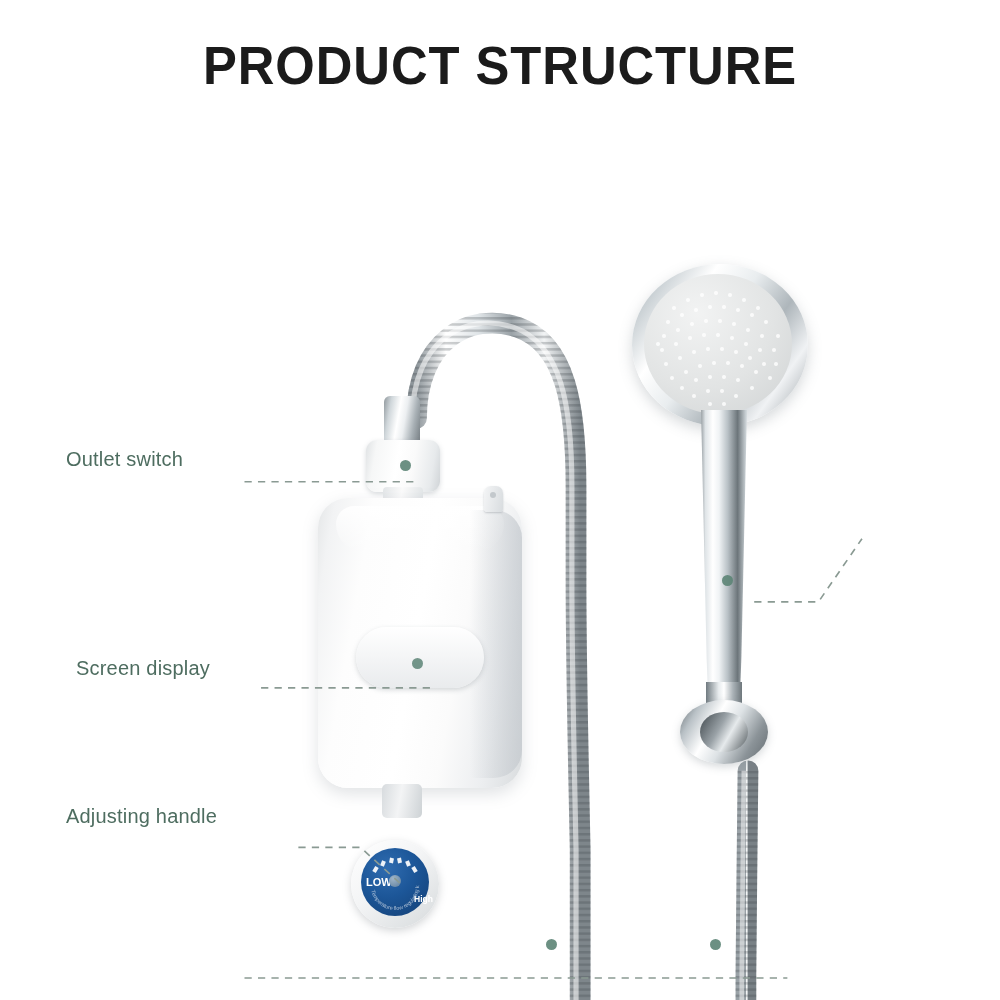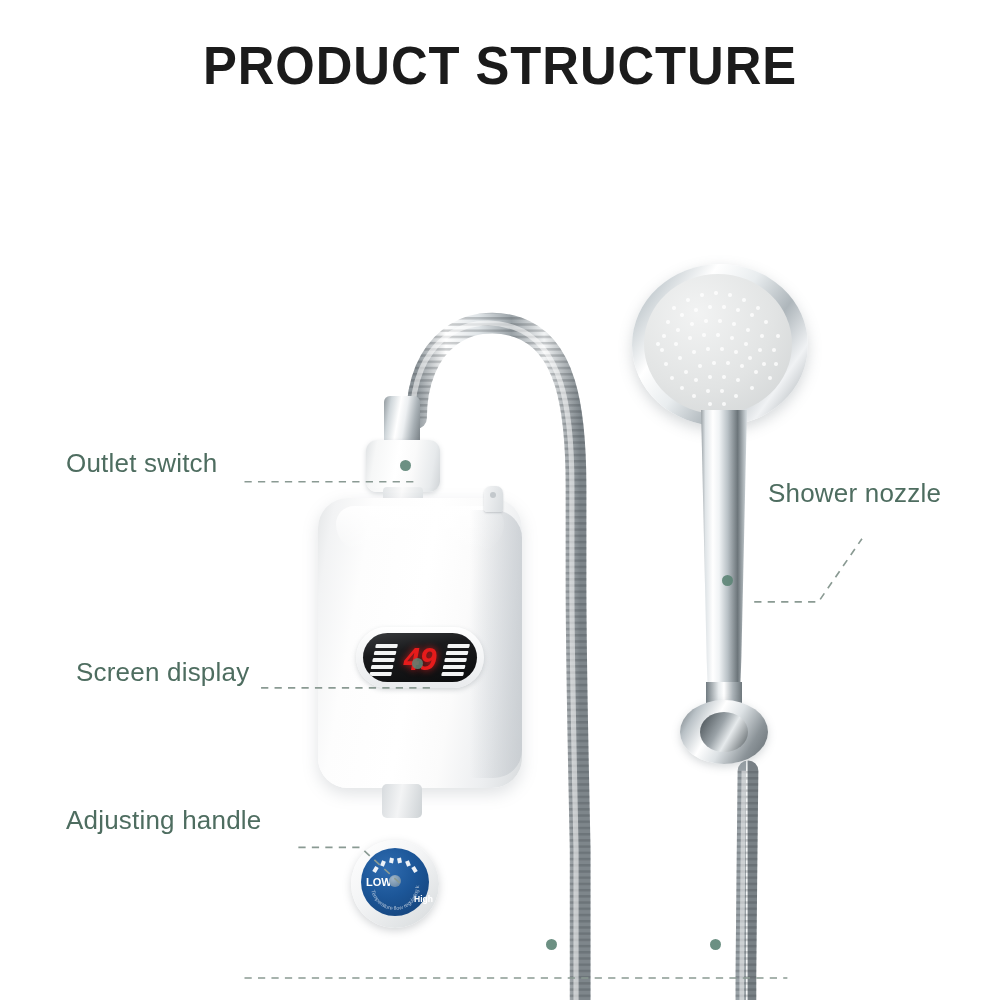--- a/index.html
+++ b/index.html
@@ -29,21 +29,21 @@
     font-weight: bold;
     letter-spacing: 1px;
     color: #1b1b1b;
     transform: scaleX(0.94);
   }
 
   
   .callout {
     position: absolute;
     font-family: "Liberation Sans", sans-serif;
-    font-size: 26px;
+    font-size: 20px;
     font-weight: 400;
     color: #4e6d60;
     white-space: nowrap;
     letter-spacing: 0.2px;
   }
   #label-outlet   { left: 66px;  top: 448px; }
   #label-screen   { left: 76px;  top: 657px; }
   #label-adjust   { left: 66px;  top: 805px; }
   #label-hose     { left: 66px;  top: 928px; }
   #label-nozzle   { left: 768px; top: 478px; }
@@ -414,37 +414,20 @@
   <div id="outlet-switch"></div>
   <div id="outlet-stem"></div>
 
   <div id="heater-body"></div>
   <div id="heater-top-sheen"></div>
   <div id="heater-right-shade"></div>
   <div id="heater-tab"></div>
   <div id="heater-tab-hole"></div>
 
   <div id="screen-bezel"></div>
-  <div id="screen-glass">
-    <span class="seg-bars left">
-      <i></i>
-        <i></i>
-        <i></i>
-        <i></i>
-        <i></i>
-    </span>
-    <span class="seg-bars right">
-      <i></i>
-        <i></i>
-        <i></i>
-        <i></i>
-        <i></i>
-    </span>
-    <div id="led-digits">49</div>
-  </div>
 
   <div id="dial-stem"></div>
   <div id="dial-outer"></div>
   <div id="dial-face"></div>
   <svg id="dial-ticks" viewBox="0 0 68 68">
     <g stroke="#ffffff" stroke-width="4" stroke-linecap="butt" opacity="0.92">
       <line x1="13" y1="24" x2="16" y2="19"></line>
       <line x1="21" y1="18" x2="23" y2="13"></line>
       <line x1="30" y1="15" x2="31" y2="10"></line>
       <line x1="39" y1="15" x2="38" y2="10"></line>
@@ -558,15 +541,14 @@
 
   <div id="outlet-dot"></div>
   <div id="screen-dot"></div>
   <div id="nozzle-dot"></div>
   <div class="hose-dot" id="hose-dot-left"></div>
   <div class="hose-dot" id="hose-dot-right"></div>
 
   <div class="callout" id="label-outlet">Outlet switch</div>
   <div class="callout" id="label-screen">Screen display</div>
   <div class="callout" id="label-adjust">Adjusting handle</div>
-  <div class="callout" id="label-nozzle">Shower nozzle</div>
 
 </div>
 
 </body></html>

